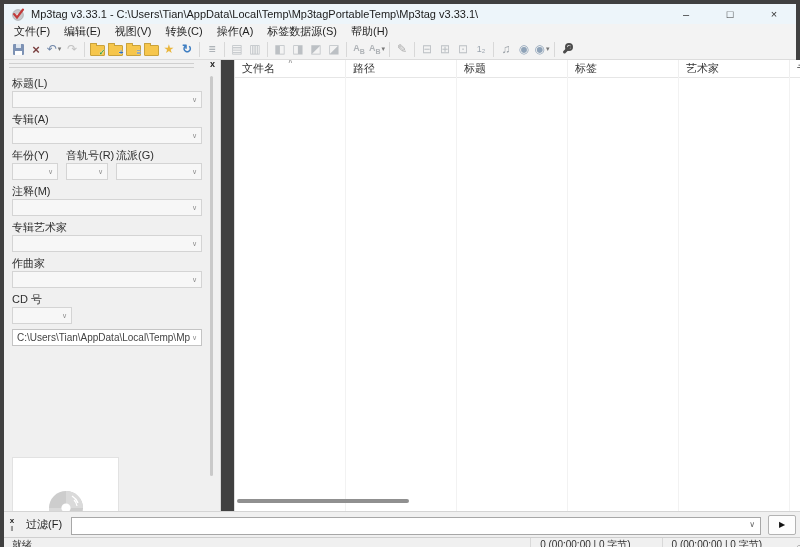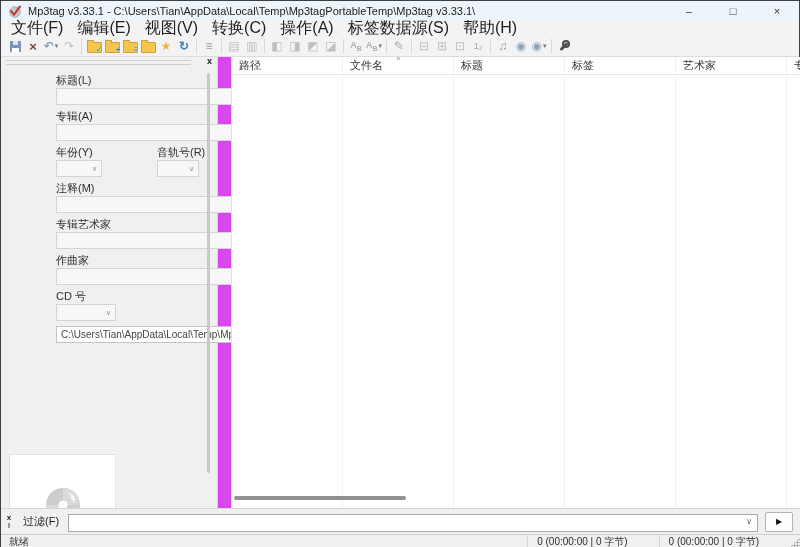--- a/index.html
+++ b/index.html
@@ -1,29 +1,29 @@
 <!DOCTYPE html>
 <html><head>
 <meta charset="utf-8">
 <style>
   html,body{margin:0;padding:0;}
   body{width:800px;height:547px;overflow:hidden;font-family:"Liberation Sans",sans-serif;
        -webkit-font-smoothing:antialiased;background:#f0f0f0;position:relative;}
-  #window{position:absolute;inset:0;border:1px solid #404040;box-sizing:border-box;background:#d946ef;}
+  #window{position:absolute;inset:0;border:4px solid #404040;box-sizing:border-box;background:#404040;}
 
   
   #titlebar{height:20px;background:#edf5fa;display:flex;align-items:center;padding-left:7px;
             font-size:11px;color:#1b1b1b;}
   #app-icon{width:14px;height:14px;flex:none;display:flex;}
   #title-text{margin-left:6px;white-space:nowrap;overflow:hidden;}
   #win-controls{margin-left:auto;display:flex;height:100%;flex:none;}
   .winbtn{width:44px;display:flex;align-items:center;justify-content:center;font-size:11px;color:#333;cursor:default;}
 
   
-  #menubar{height:15px;background:#f3f3f3;display:flex;align-items:center;font-size:16px;padding-left:3px;}
+  #menubar{height:15px;background:#f3f3f3;display:flex;align-items:center;font-size:11px;padding-left:3px;}
   .menu-item{padding:0 7px;color:#1f1f1f;white-space:nowrap;}
 
   
   #toolbar{height:20px;background:#f3f3f3;display:flex;align-items:center;padding-left:5px;
            border-bottom:1px solid #dcdcdc;}
   .tb-btn{height:18px;min-width:18px;display:flex;align-items:center;justify-content:center;flex:none;}
   .tb-glyph{font-size:12px;line-height:1;}
   .tb-sep{width:1px;height:15px;background:#d8d8d8;margin:0 3px;flex:none;}
   .dd{font-size:7px;color:#777;margin-left:1px;}
   .floppy{width:11px;height:11px;background:#7d92b4;border-radius:1px;position:relative;}
@@ -43,21 +43,21 @@
                  border-radius:50%;}
 
   
   #tag-panel{position:absolute;left:0;top:56px;width:217px;height:451px;background:#f0f0f0;
              border-right:1px solid #d6d6d6;box-sizing:border-box;}
   .panel-grip{position:absolute;top:3px;left:5px;right:26px;height:3px;
               border-top:1px solid #cfcfcf;border-bottom:1px solid #cfcfcf;}
   .panel-close{position:absolute;top:-1px;right:5px;font-size:9px;font-weight:bold;color:#222;line-height:10px;}
   #fields{position:absolute;top:12px;left:8px;width:190px;}
   .field-row{display:flex;gap:8px;margin-top:5px;}
-  .field{flex:none;margin-left:47px;}
+  .field{flex:none;}
   .field.full{width:100%;}
   .f-label{font-size:11px;line-height:12px;color:#2e2e2e;margin-bottom:2px;white-space:nowrap;}
   .combo{height:15px;background:#f7f7f7;border:1px solid #d4d4d4;display:flex;align-items:center;
          justify-content:space-between;padding:0 4px;font-size:10px;color:#444;}
   .combo.enabled{background:#ffffff;border-color:#c4c4c4;}
   .combo .val{overflow:hidden;white-space:nowrap;flex:1;}
   .combo .chev{color:#909090;font-size:7px;flex:none;margin-left:2px;}
   #cover{position:absolute;left:8px;top:397px;width:105px;height:100px;background:#ffffff;
          border:1px solid #e2e2e2;display:flex;align-items:center;justify-content:center;}
   .panel-scrollbar{position:absolute;right:7px;top:16px;height:400px;width:3px;background:#c9c9c9;border-radius:2px;}
@@ -337,25 +337,25 @@
         <path d="M13 33 A14 14 0 0 1 9 26" fill="none" stroke="#ffffff" stroke-width="1.2"></path>
         <circle cx="22" cy="22" r="4.6" fill="#ffffff"></circle>
       </svg>
     </div>
     <div class="panel-scrollbar"></div>
   </div>
 
   <div id="file-list">
     <div id="list-header">
         <div class="hcell">
-          <span>路径</span>
-        </div>
-        <div class="hcell">
           <span>文件名</span>
           <span class="sort">∧</span>
+        </div>
+        <div class="hcell">
+          <span>路径</span>
         </div>
         <div class="hcell">
           <span>标题</span>
         </div>
         <div class="hcell">
           <span>标签</span>
         </div>
         <div class="hcell">
           <span>艺术家</span>
         </div>

